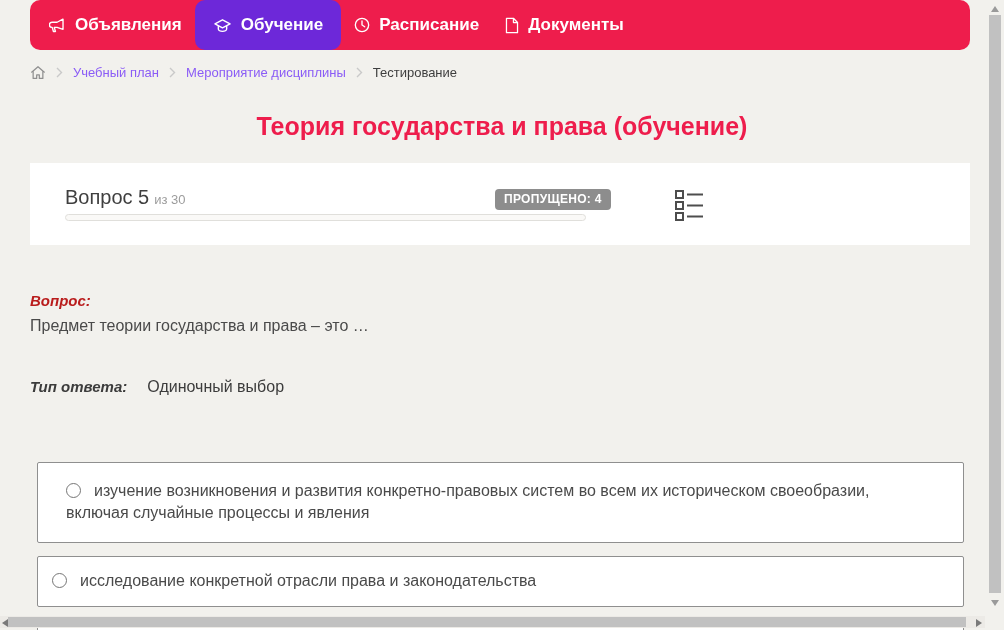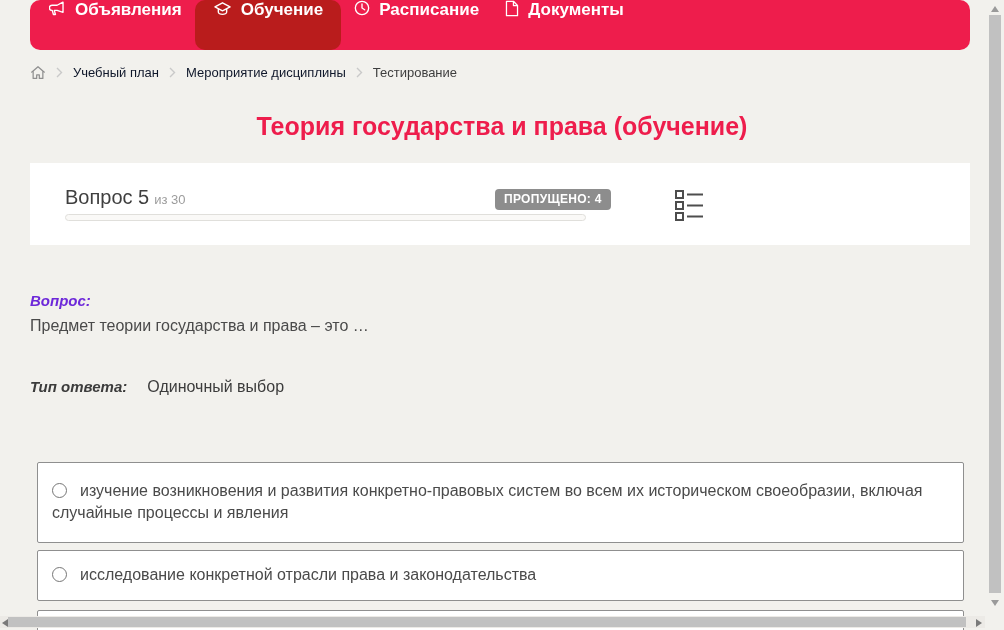--- a/index.html
+++ b/index.html
@@ -12,34 +12,34 @@
   }
   .viewport { position:absolute; inset:0; }
 
   
   .navbar {
     position:absolute; left:30px; top:0; width:940px; height:50px;
     background:#ee1d4c; border-radius:10px;
     display:flex; align-items:stretch; padding-left:6px;
   }
   .nav-item {
-    display:flex; align-items:flex-start; gap:9px;
+    display:flex; align-items:center; gap:9px;
     padding:0 13px; color:#fff; font-size:17px; font-weight:bold;
     text-decoration:none; cursor:pointer; white-space:nowrap;
   }
-  .nav-item.active { background:#b91c1c; border-radius:10px; padding:0 18px; }
+  .nav-item.active { background:#6d28d9; border-radius:10px; padding:0 18px; }
   .nav-item svg { display:block; }
   .nav-chevron { margin-left:4px; margin-top:2px; }
 
   
   .breadcrumb {
     position:absolute; left:30px; top:61px; height:22px;
     display:flex; align-items:center; gap:10px; font-size:13px;
   }
-  .crumb-link { color:#0f172a; text-decoration:none; cursor:pointer; }
+  .crumb-link { color:#8b5cf6; text-decoration:none; cursor:pointer; }
   .crumb-current { color:#3e3e3e; }
   .crumb-sep { display:block; }
 
   
   .page-title {
     position:absolute; top:112px; left:0; width:1004px;
     text-align:center; font-size:25px; font-weight:bold; color:#ee1d4c;
   }
 
   
@@ -57,30 +57,30 @@
   .progress {
     position:absolute; left:35px; top:51px; width:521px; height:7px;
     background:#faf9f7; border:1px solid #e0dfdb; border-radius:4px;
   }
   .list-icon { position:absolute; left:644px; top:25px; cursor:pointer; }
   .timer { position:absolute; right:24px; top:16px; font-weight:300; letter-spacing:1px; }
   .timer .t-main { font-size:34px; color:#4a4a4a; }
   .timer .t-sec  { font-size:27px; color:#9e9e9e; }
 
   
-  .q-heading  { position:absolute; left:30px; top:292px; font-size:15px; font-weight:bold; font-style:italic; color:#6d28d9; }
+  .q-heading  { position:absolute; left:30px; top:292px; font-size:15px; font-weight:bold; font-style:italic; color:#b91c1c; }
   .q-text     { position:absolute; left:30px; top:317px; font-size:16px; color:#4a4a4a; }
   .q-type     { position:absolute; left:30px; top:378px; font-size:16px; color:#3c3c3c; }
   .q-type .q-type-label { font-size:15px; font-weight:bold; font-style:italic; margin-right:20px; }
 
   
   .options { position:absolute; left:37px; top:462px; width:927px; }
   .option {
     display:block; background:#fff; border:1px solid #8f8f8f; border-radius:2px;
-    padding:17px 14px 18px; margin-bottom:7px; cursor:pointer;
+    padding:17px 28px 18px; margin-bottom:13px; cursor:pointer;
     font-size:16px; line-height:22px; color:#4a4a4a;
   }
   .option.short { padding:13px 14px 14px; margin-bottom:9px; }
   .option.cut { height:40px; }
   .radio {
     display:inline-block; width:15px; height:15px; border:1px solid #767676;
     border-radius:50%; background:#fff; vertical-align:-2px; margin-right:13px;
   }
 
   

